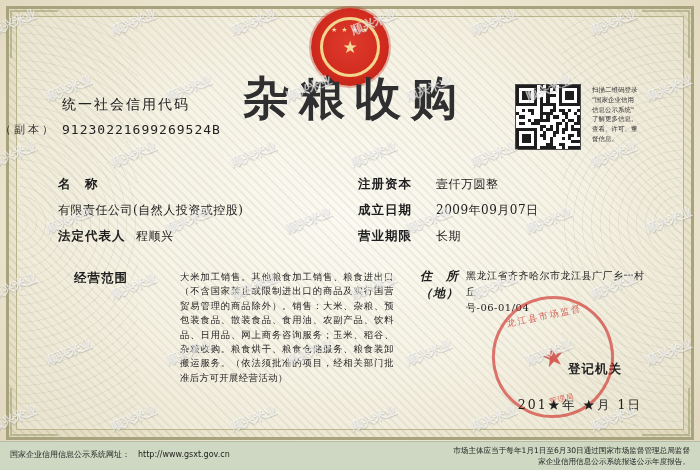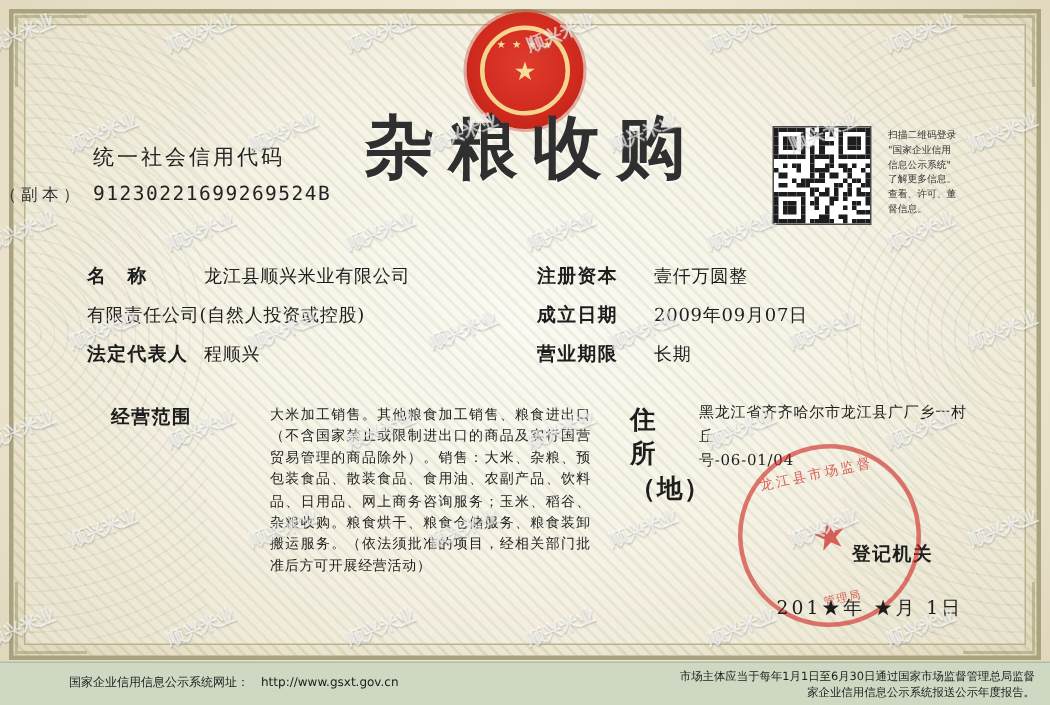--- a/index.html
+++ b/index.html
@@ -110,21 +110,21 @@
   }
   .scope{
     position:absolute;left:74px;top:270px;width:320px;
     display:flex;
     gap:28px;
   }
   .scope .lab{width:78px;flex:0 0 78px;}
   .scope .val{font-size:9.3px;line-height:1.55;text-align:justify;}
 
   .addr-block{position:absolute;left:420px;top:268px;width:230px;display:flex;}
-  .addr-block .lab{width:46px;flex:0 0 46px;font-family:"DejaVu Serif",serif;font-size:17px;font-weight:bold;color:#1d1d1d;}
+  .addr-block .lab{width:46px;flex:0 0 46px;font-family:"DejaVu Serif",serif;font-size:12px;font-weight:bold;color:#1d1d1d;font-style:italic;}
   .addr-block .val{font-size:10px;line-height:1.6;}
 
   
   .registry{
     position:absolute;right:78px;bottom:92px;text-align:center;
     font-family:"DejaVu Serif",serif;font-size:12.5px;color:#1d1d1d;font-weight:bold;letter-spacing:1px;
   }
   .reg-date{
     position:absolute;right:58px;bottom:56px;
     font-family:"DejaVu Serif",serif;font-size:12.5px;color:#1d1d1d;letter-spacing:2px;
@@ -149,21 +149,20 @@
 
   
   .footer{
     position:absolute;left:0;right:0;bottom:0;height:28px;
     background:#cfd8c2;
     border-top:1px solid #b3bca6;
   }
   .foot-l{
     position:absolute;left:10px;top:7px;font-size:8px;color:#1d1d1d;
     font-family:"DejaVu Sans",sans-serif;
-    margin-left:36px;
   }
   .foot-r{
     position:absolute;right:10px;top:3px;width:300px;text-align:right;
     font-size:7.6px;line-height:1.5;color:#1d1d1d;font-family:"DejaVu Sans",sans-serif;
   }
 
   
   .wm{
     position:absolute;color:rgba(255,255,255,.62);
     font-family:"DejaVu Sans",sans-serif;font-size:12px;font-weight:bold;
@@ -425,21 +424,20 @@
 "国家企业信用
 信息公示系统"
 了解更多信息。
 查看、许可、董
 督信息。</div>
 
   <div class="fields">
     <div class="row">
       <div class="col-l">
         <div class="lab">名　称</div>
-        <div class="val">龙江县顺兴米业有限公司</div>
       </div>
       <div class="col-r">
         <div class="lab">注册资本</div>
         <div class="val">壹仟万圆整</div>
       </div>
     </div>
 
     <div class="row">
       <div class="col-l">
         <div class="val">有限责任公司(自然人投资或控股)</div>

